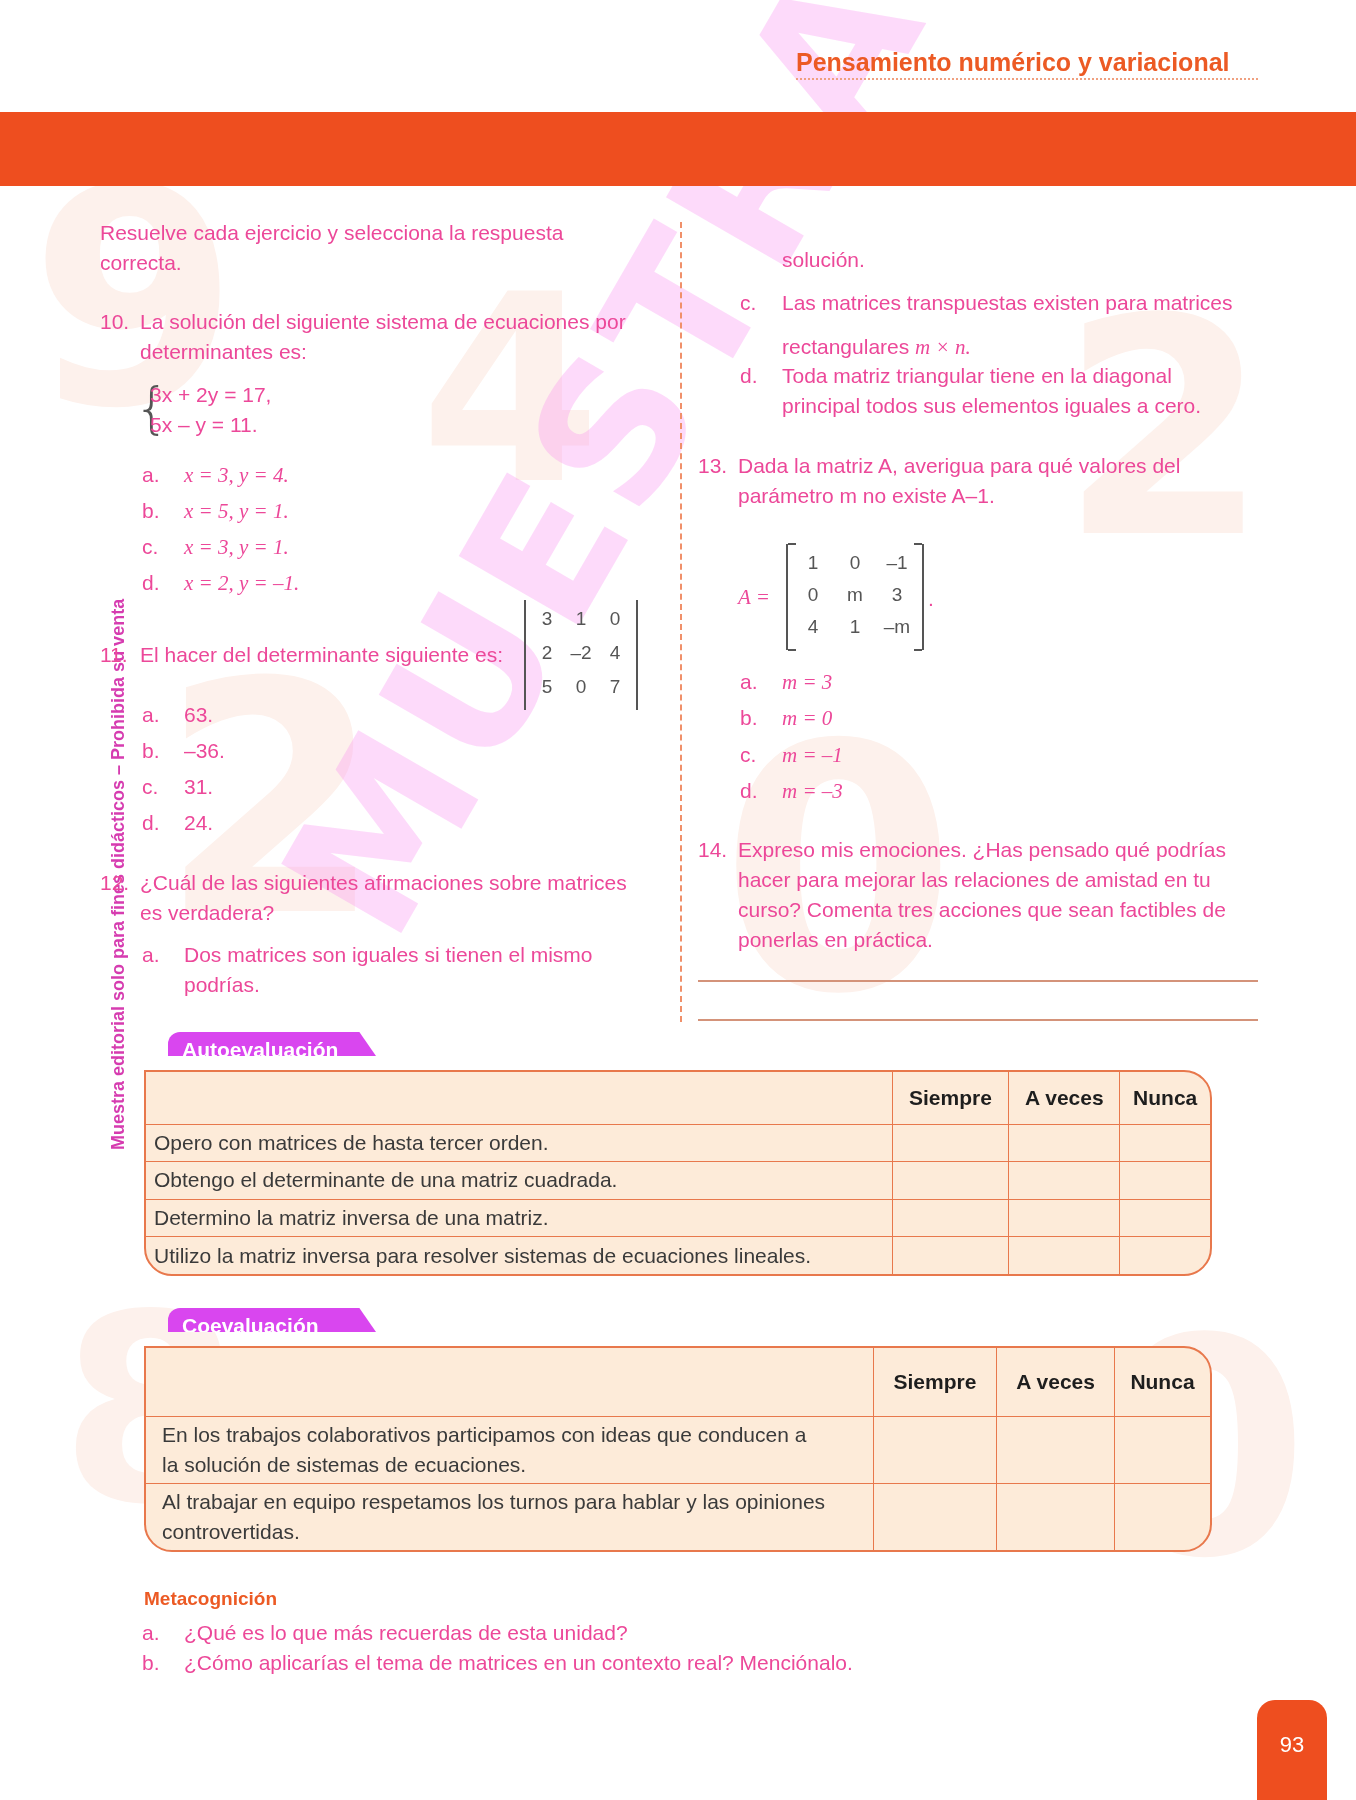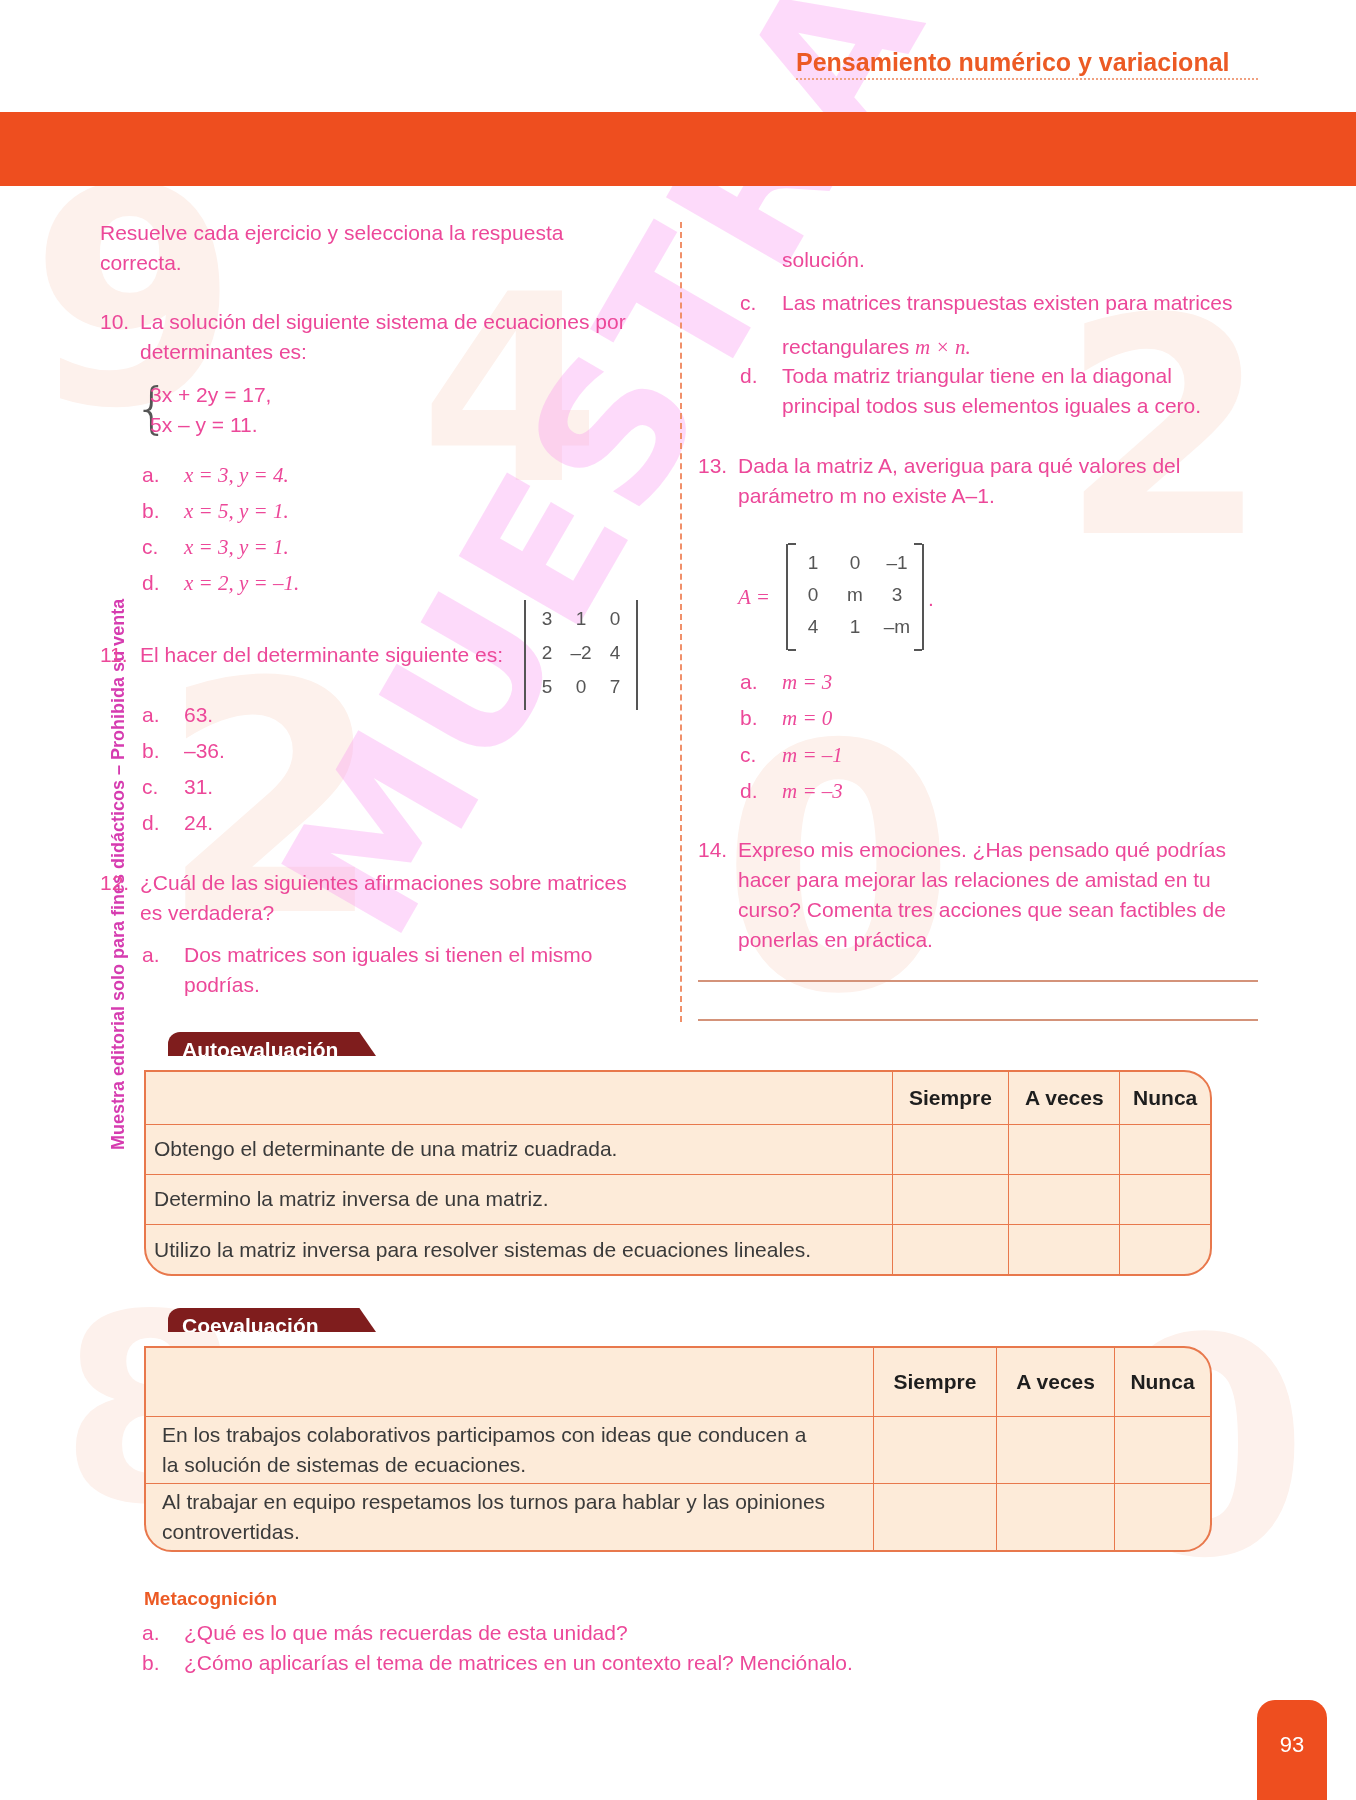--- a/index.html
+++ b/index.html
@@ -40,21 +40,21 @@
 
   .mat { position: absolute; left: 786px; top: 544px; width: 138px; height: 106px;
          border-left: 2px solid #555; border-right: 2px solid #555; }
   .mat::before, .mat::after { content: ""; position: absolute; top: -1px; bottom: -1px; width: 8px; border-top: 2px solid #555; border-bottom: 2px solid #555; }
   .mat::before { left: 0; }
   .mat::after { right: 0; }
 
   .answer-line { position: absolute; left: 698px; width: 560px; border-top: 2px solid #d4937a; }
 
   
-  .tab { position: absolute; height: 24px; background: #7f1d1d; color: #fff; font-weight: bold; font-size: 21px;
+  .tab { position: absolute; height: 24px; background: #d946ef; color: #fff; font-weight: bold; font-size: 21px;
          border-radius: 12px 12px 0 0; padding: 6px 14px 0 14px; clip-path: polygon(0 0, 92% 0, 100% 100%, 0 100%); }
   .eval-box { position: absolute; background: #fdebd9; border: 2px solid #e8784c; border-radius: 0 28px 28px 28px; overflow: hidden; }
   .eval-box table { width: 100%; height: 100%; border-collapse: collapse; }
   .eval-box td, .eval-box th { border: 1.5px solid #e8784c; font-size: 21px; color: #3a3a3a; }
   .eval-box tr:first-child td, .eval-box tr:first-child th { border-top: none; }
   .eval-box tr:last-child td { border-bottom: none; }
   .eval-box td:first-child, .eval-box th:first-child { border-left: none; }
   .eval-box td:last-child, .eval-box th:last-child { border-right: none; }
   .eval-box th { font-weight: bold; color: #1e1e1e; text-align: center; }
   .eval-box td.stmt { padding: 0 8px; text-align: left; line-height: 30px; }
@@ -210,20 +210,26 @@
   <div class="eval-box" style="left:144px;top:1070px;width:1068px;height:206px;">
     <table>
       <tbody>
           <tr style="height:52px;">
         <th style="width:746px;"></th>
         <th>Siempre</th>
         <th>A veces</th>
         <th>Nunca</th>
       </tr>
       <tr>
+        <td class="stmt">Opero con matrices de hasta tercer orden.</td>
+        <td></td>
+        <td></td>
+        <td></td>
+      </tr>
+      <tr>
         <td class="stmt">Obtengo el determinante de una matriz cuadrada.</td>
         <td></td>
         <td></td>
         <td></td>
       </tr>
       <tr>
         <td class="stmt">Determino la matriz inversa de una matriz.</td>
         <td></td>
         <td></td>
         <td></td>

